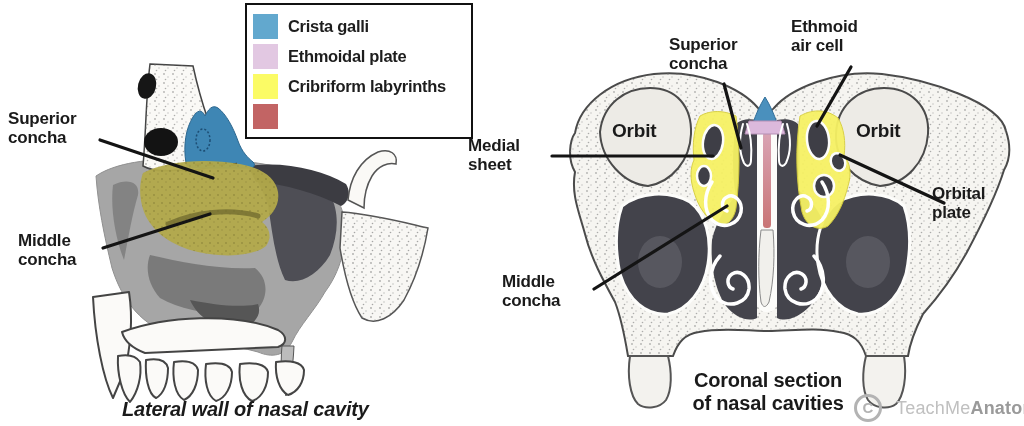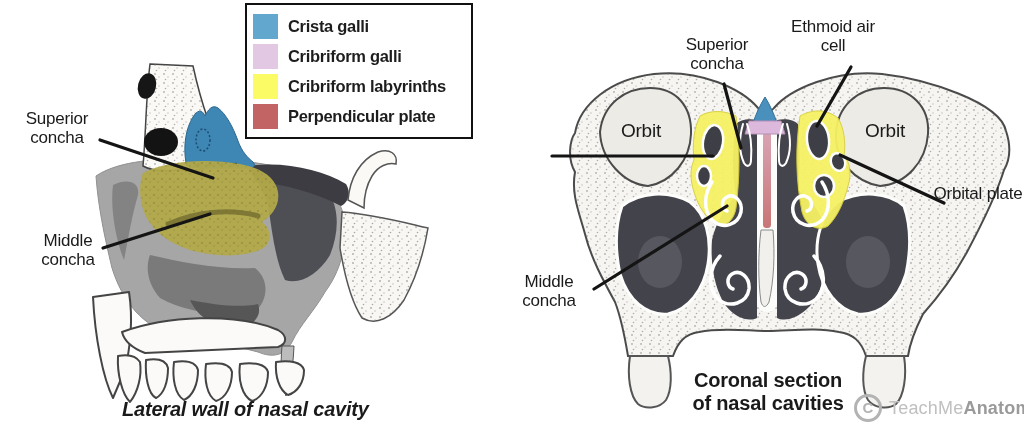--- a/index.html
+++ b/index.html
@@ -2,22 +2,22 @@
 <html><head>
 <meta charset="utf-8">
 <style>
   html,body{margin:0;padding:0;background:#ffffff;}
   .stage{
     position:relative;width:1024px;height:426px;overflow:hidden;
     background:#ffffff;font-family:"Liberation Sans",sans-serif;padding-left:35px;
   }
   .stage svg{position:absolute;left:0;top:0;}
   .label{
-    position:absolute;font-weight:400;font-size:17px;line-height:1.12;
-    color:#1a1a1a;text-align:center;letter-spacing:-0.2px;
+    position:absolute;font-weight:700;font-size:17px;line-height:1.12;
+    color:#1a1a1a;text-align:left;letter-spacing:-0.2px;
   }
   .caption{
     position:absolute;font-weight:700;font-size:20px;line-height:1.15;
     color:#1a1a1a;text-align:center;letter-spacing:-0.2px;
   }
   .nowrap{white-space:nowrap;}
   .legend{
     position:absolute;left:245px;top:3px;width:228px;box-sizing:border-box;
     background:#ffffff;border:2.5px solid #111111;padding:6px 6px 6px 6px;
   }
@@ -27,21 +27,21 @@
     font-weight:700;font-size:16.5px;letter-spacing:-0.3px;color:#1d1d1d;white-space:nowrap;
   }
   .watermark{
     position:absolute;left:854px;top:394px;display:flex;align-items:center;
   }
   .wm-circle{
     width:22px;height:22px;border:3px solid #b3b3b3;border-radius:50%;
     color:#b3b3b3;font-weight:700;font-size:15px;line-height:22px;text-align:center;
     margin-right:7px;
   }
-  .wm-light{font-size:18px;font-weight:400;color:#c0c0c0;letter-spacing:0.2px;}
+  .wm-light{font-size:18px;font-weight:400;color:#c0c0c0;letter-spacing:0.2px;margin-left:7px;}
   .wm-bold{font-size:18px;font-weight:700;color:#9a9a9a;letter-spacing:0.2px;}
 </style>
 </head>
 <body>
 
 <div class="stage">
 
   <svg width="1024" height="426" viewBox="0 0 1024 426">
     <defs>
       <pattern id="stip" width="9" height="9" patternUnits="userSpaceOnUse">
@@ -220,38 +220,38 @@
     </g>
   </svg>
 
   <div class="legend">
     <div class="legend-row">
       <div class="legend-swatch" style="background-color: rgb(98, 168, 206);"></div>
       <div class="legend-label">Crista galli</div>
     </div>
     <div class="legend-row">
       <div class="legend-swatch" style="background-color: rgb(226, 200, 226);"></div>
-      <div class="legend-label">Cribriform galli</div>
+      <div class="legend-label">Ethmoidal plate</div>
     </div>
     <div class="legend-row">
       <div class="legend-swatch" style="background-color: rgb(251, 251, 101);"></div>
       <div class="legend-label">Cribriform labyrinths</div>
     </div>
     <div class="legend-row">
       <div class="legend-swatch" style="background-color: rgb(194, 100, 100);"></div>
-      <div class="legend-label">Perpendicular plate</div>
     </div>
   </div>
 
   <div class="label" style="left:8px;top:109px;width:98px;">Superior concha</div>
   <div class="label" style="left:18px;top:231px;width:100px;">Middle concha</div>
   <div class="caption nowrap" style="left:122px;top:398px;width:240px;font-style:italic;">Lateral wall of nasal cavity</div>
 
   <div class="label" style="left:669px;top:35px;width:96px;">Superior concha</div>
   <div class="label" style="left:791px;top:17px;width:84px;">Ethmoid air cell</div>
+  <div class="label" style="left:468px;top:136px;width:92px;">Medial sheet</div>
   <div class="label" style="left:612px;top:120px;width:58px;font-size:19px;">Orbit</div>
   <div class="label" style="left:856px;top:120px;width:58px;font-size:19px;">Orbit</div>
   <div class="label" style="left:932px;top:184px;width:92px;">Orbital plate</div>
   <div class="label" style="left:502px;top:272px;width:94px;">Middle concha</div>
   <div class="caption" style="left:690px;top:369px;width:156px;">Coronal section of nasal cavities</div>
 
   <div class="watermark">
     <span class="wm-circle">C</span>
     <span class="wm-light">TeachMe</span>
       <span class="wm-bold">Anatomy</span>

